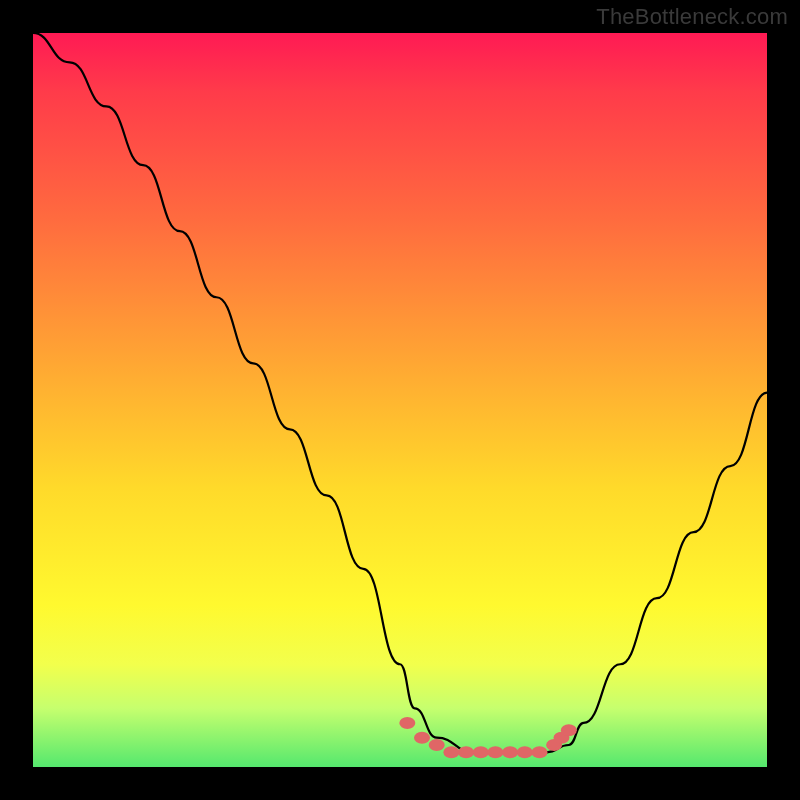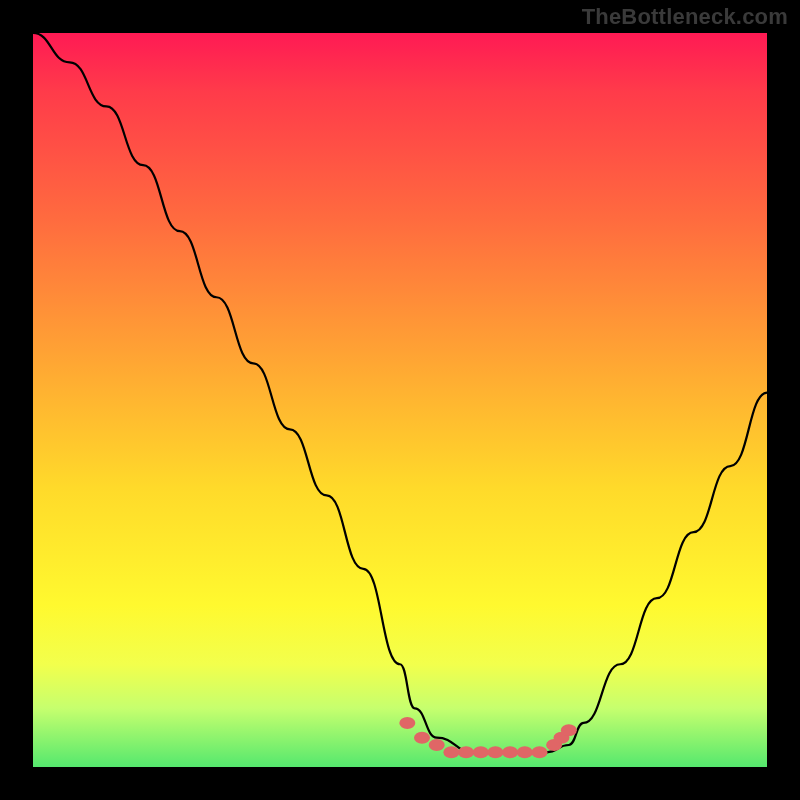--- a/index.html
+++ b/index.html
@@ -9,21 +9,21 @@
     background: #000;
     position: relative;
     font-family: Arial, Helvetica, sans-serif;
   }
   .watermark {
     position: absolute;
     top: 4px;
     right: 12px;
     color: #3a3a3a;
     font-size: 22px;
-    font-weight: 700;
+    font-weight: 400;
     letter-spacing: 0.2px;
     z-index: 10;
   }
   .plot-area {
     position: absolute;
     left: 33px;
     top: 33px;
     width: 734px;
     height: 734px;
     background: linear-gradient(

